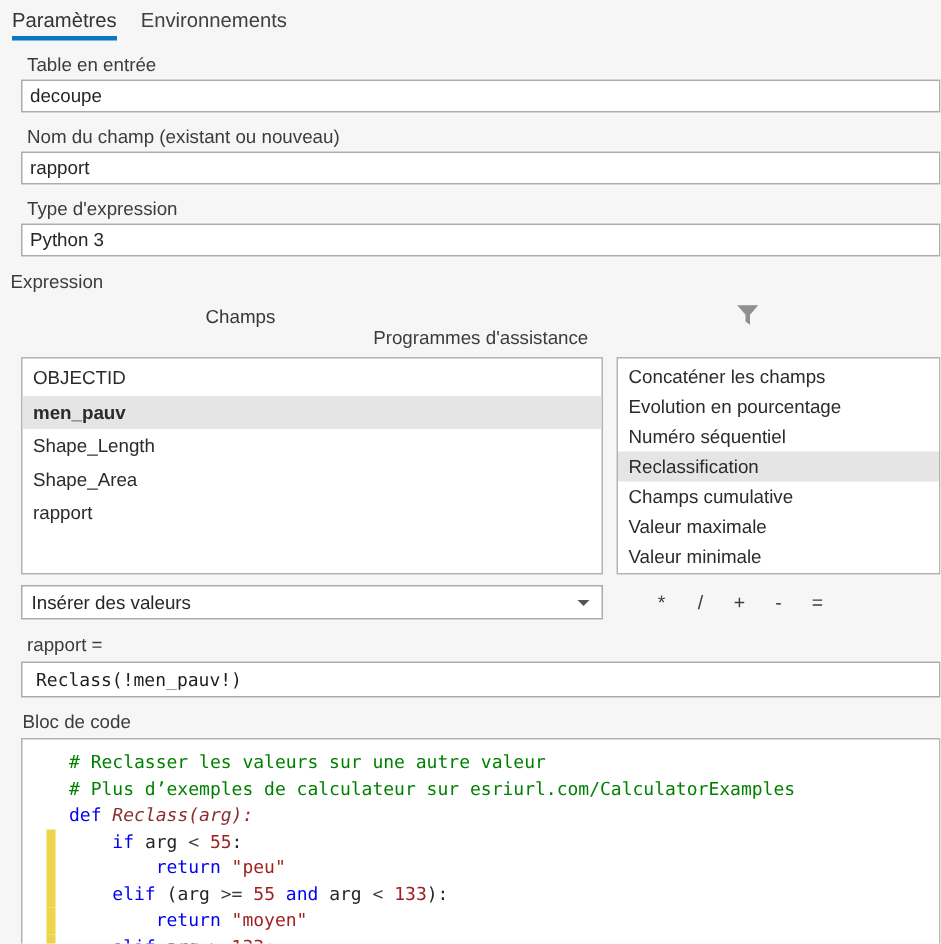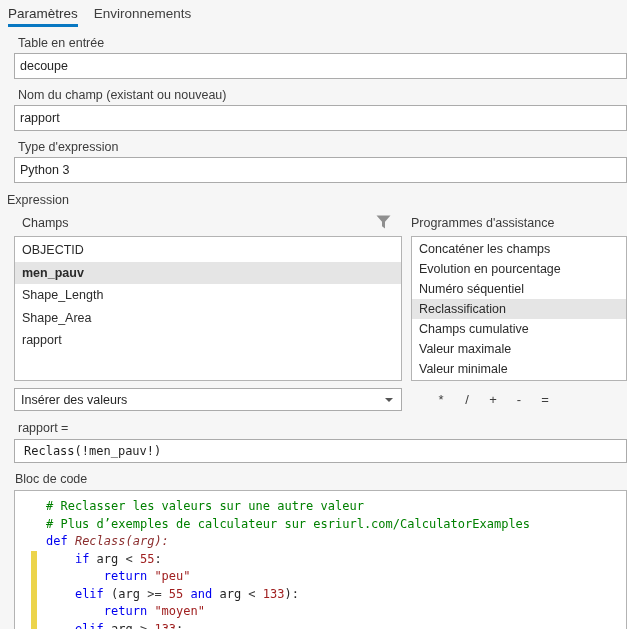--- a/index.html
+++ b/index.html
@@ -17,26 +17,26 @@
   .tabbar { display:flex; gap:16px; padding:6px 0 0 8px; }
   .tab { font-size:13.5px; color:#404040; padding-bottom:3px; cursor:default; }
   .tab.active { border-bottom:3px solid #0878c2; color:#333; }
 
   
   .flabel { display:block; margin:9px 0 3px 18px; color:#3c3c3c; }
   .txt {
     display:block; width:613px; margin-left:14px; height:22px;
     border:1px solid #ababab; background:#fff; color:#262626;
     font-family:"Liberation Sans", sans-serif; font-size:12.5px;
-    padding:12px 5px; outline:none;
+    padding:0 5px; outline:none;
   }
   .section-label { margin:10px 0 4px 7px; color:#3c3c3c; }
 
   
-  .lists-header { display:flex; align-items:center; margin:8px 0 6px 0; }
+  .lists-header { display:flex; align-items:center; margin:8px 0 6px 0;flex-direction:column; }
   .lh-left { width:397px; display:flex; align-items:center; padding-left:22px; }
   .lh-left .spacer { flex:1; }
   .funnel { width:15px; height:15px; margin-right:6px; cursor:pointer; }
   .lh-right { padding-left:14px; color:#3c3c3c; }
 
   
   .lists { display:flex; margin-left:14px; }
   .listbox { background:#fff; border:1px solid #b3b3b3; height:145px; overflow:hidden; padding-top:2px; }
   .listbox.left { width:388px; margin-right:9px; }
   .listbox.right { width:216px; }

